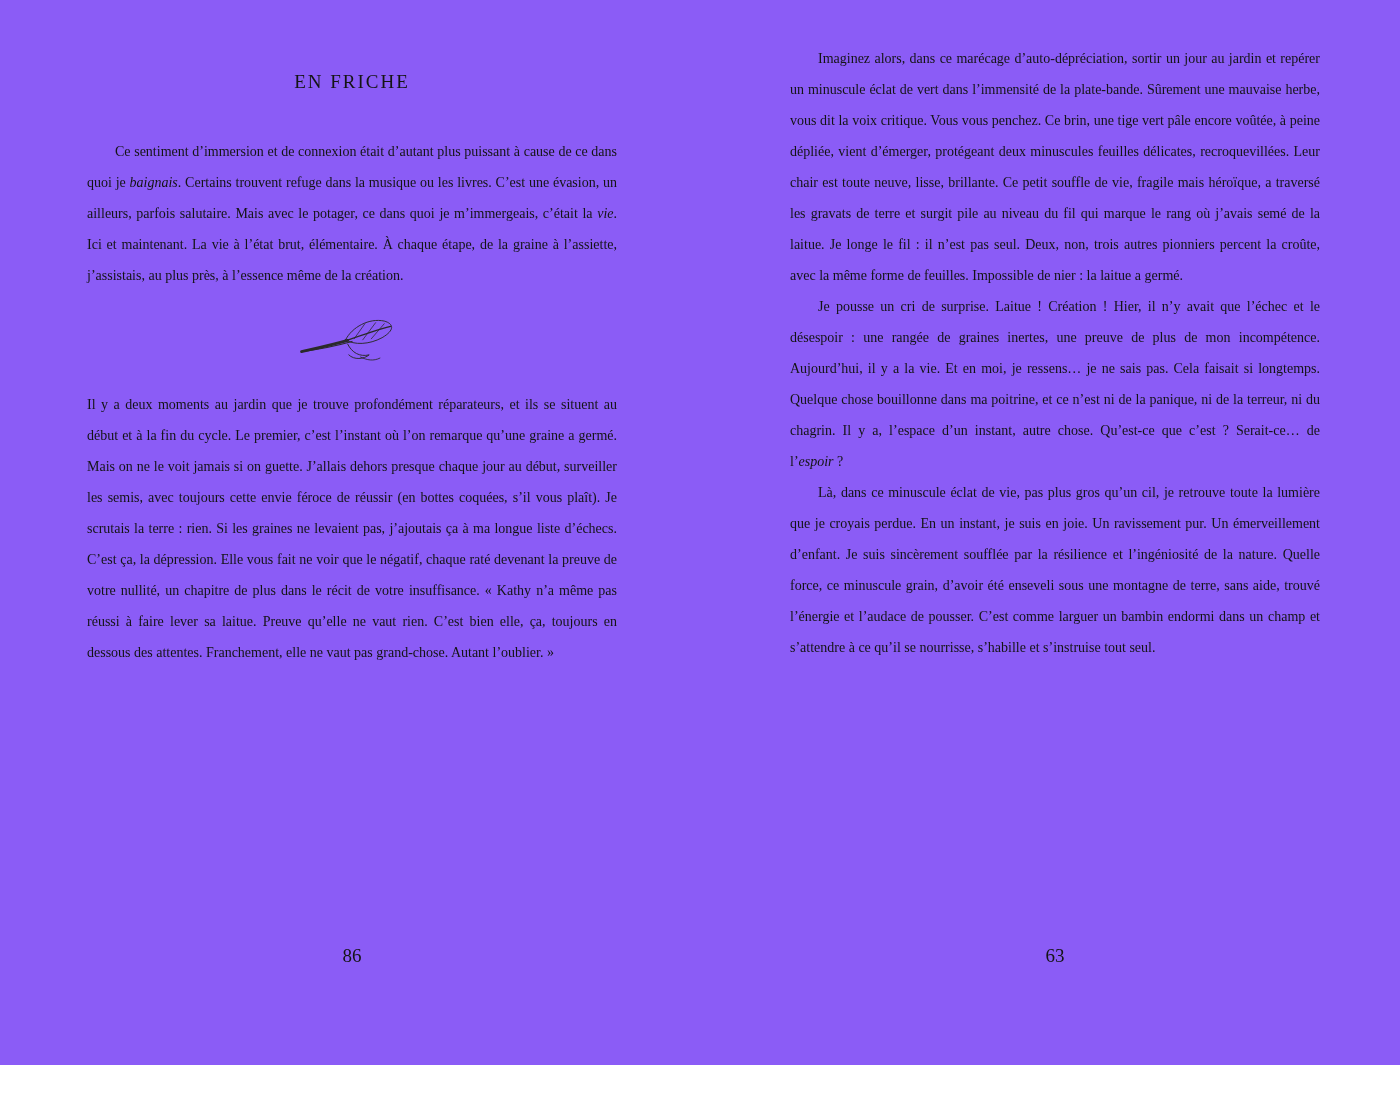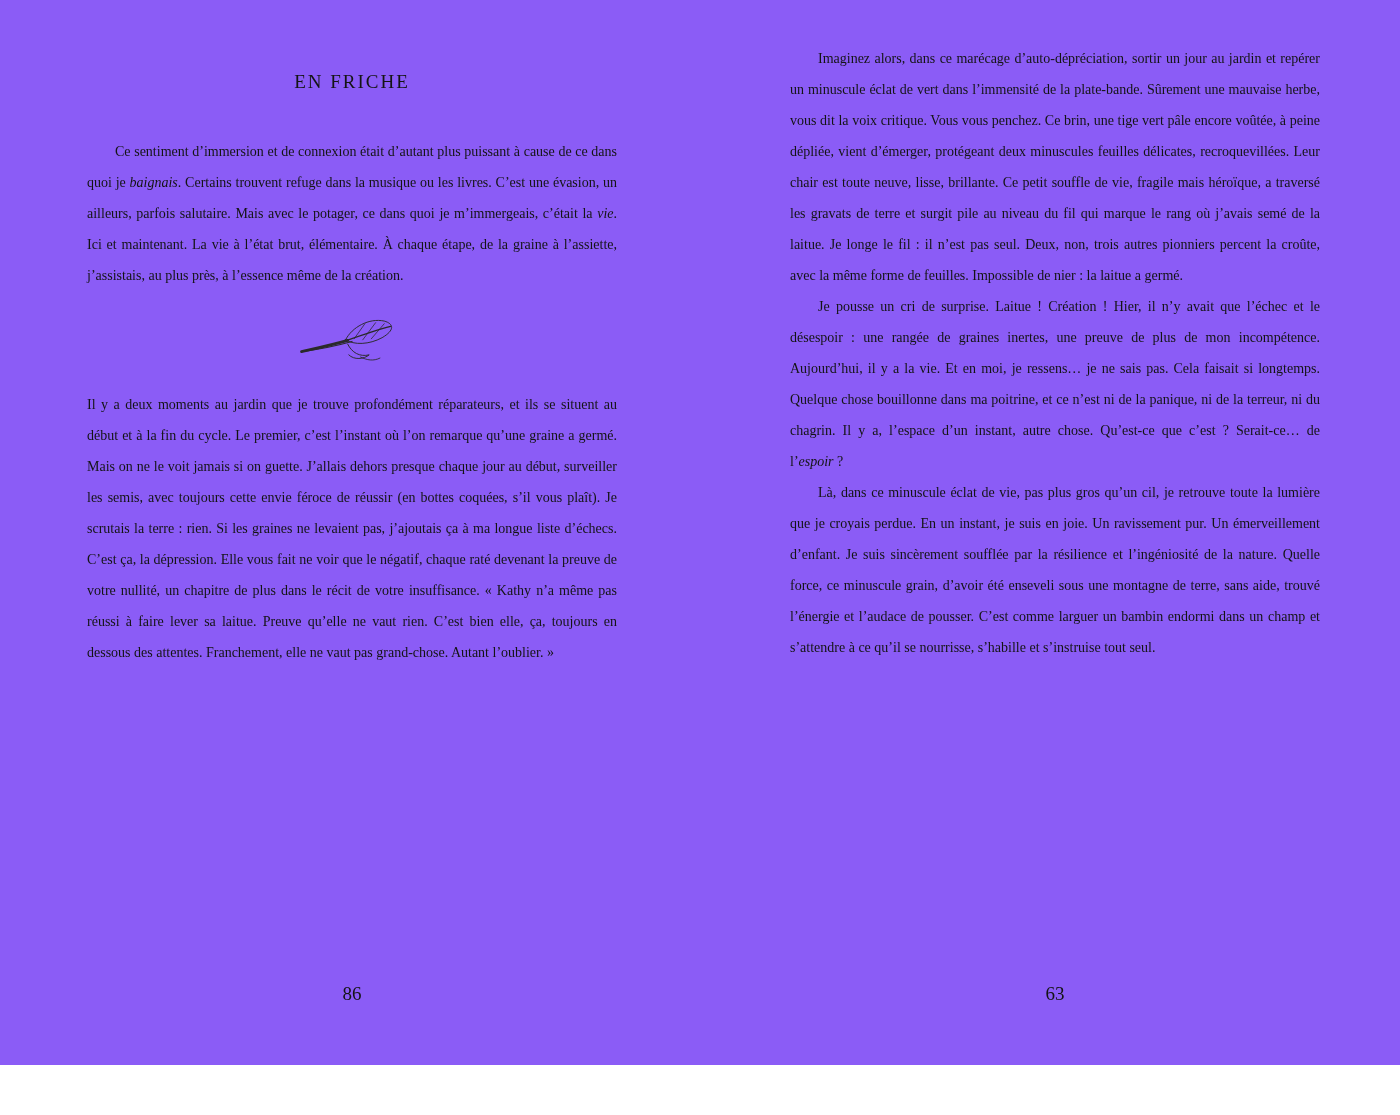--- a/index.html
+++ b/index.html
@@ -57,21 +57,21 @@
 
   .ornament {
     height: 60px;
     margin: 22px 0 16px 0;
     text-align: center;
   }
   .ornament svg { display: inline-block; }
 
   .folio {
     position: absolute;
-    top: 983px;
+    top: 945px;
     width: 530px;
     text-align: center;
     font-size: 19px;
   }
   .page.left  .folio { left: 87px; }
   .page.right .folio { left: 90px; }
 </style>
 </head>
 <body>
 

